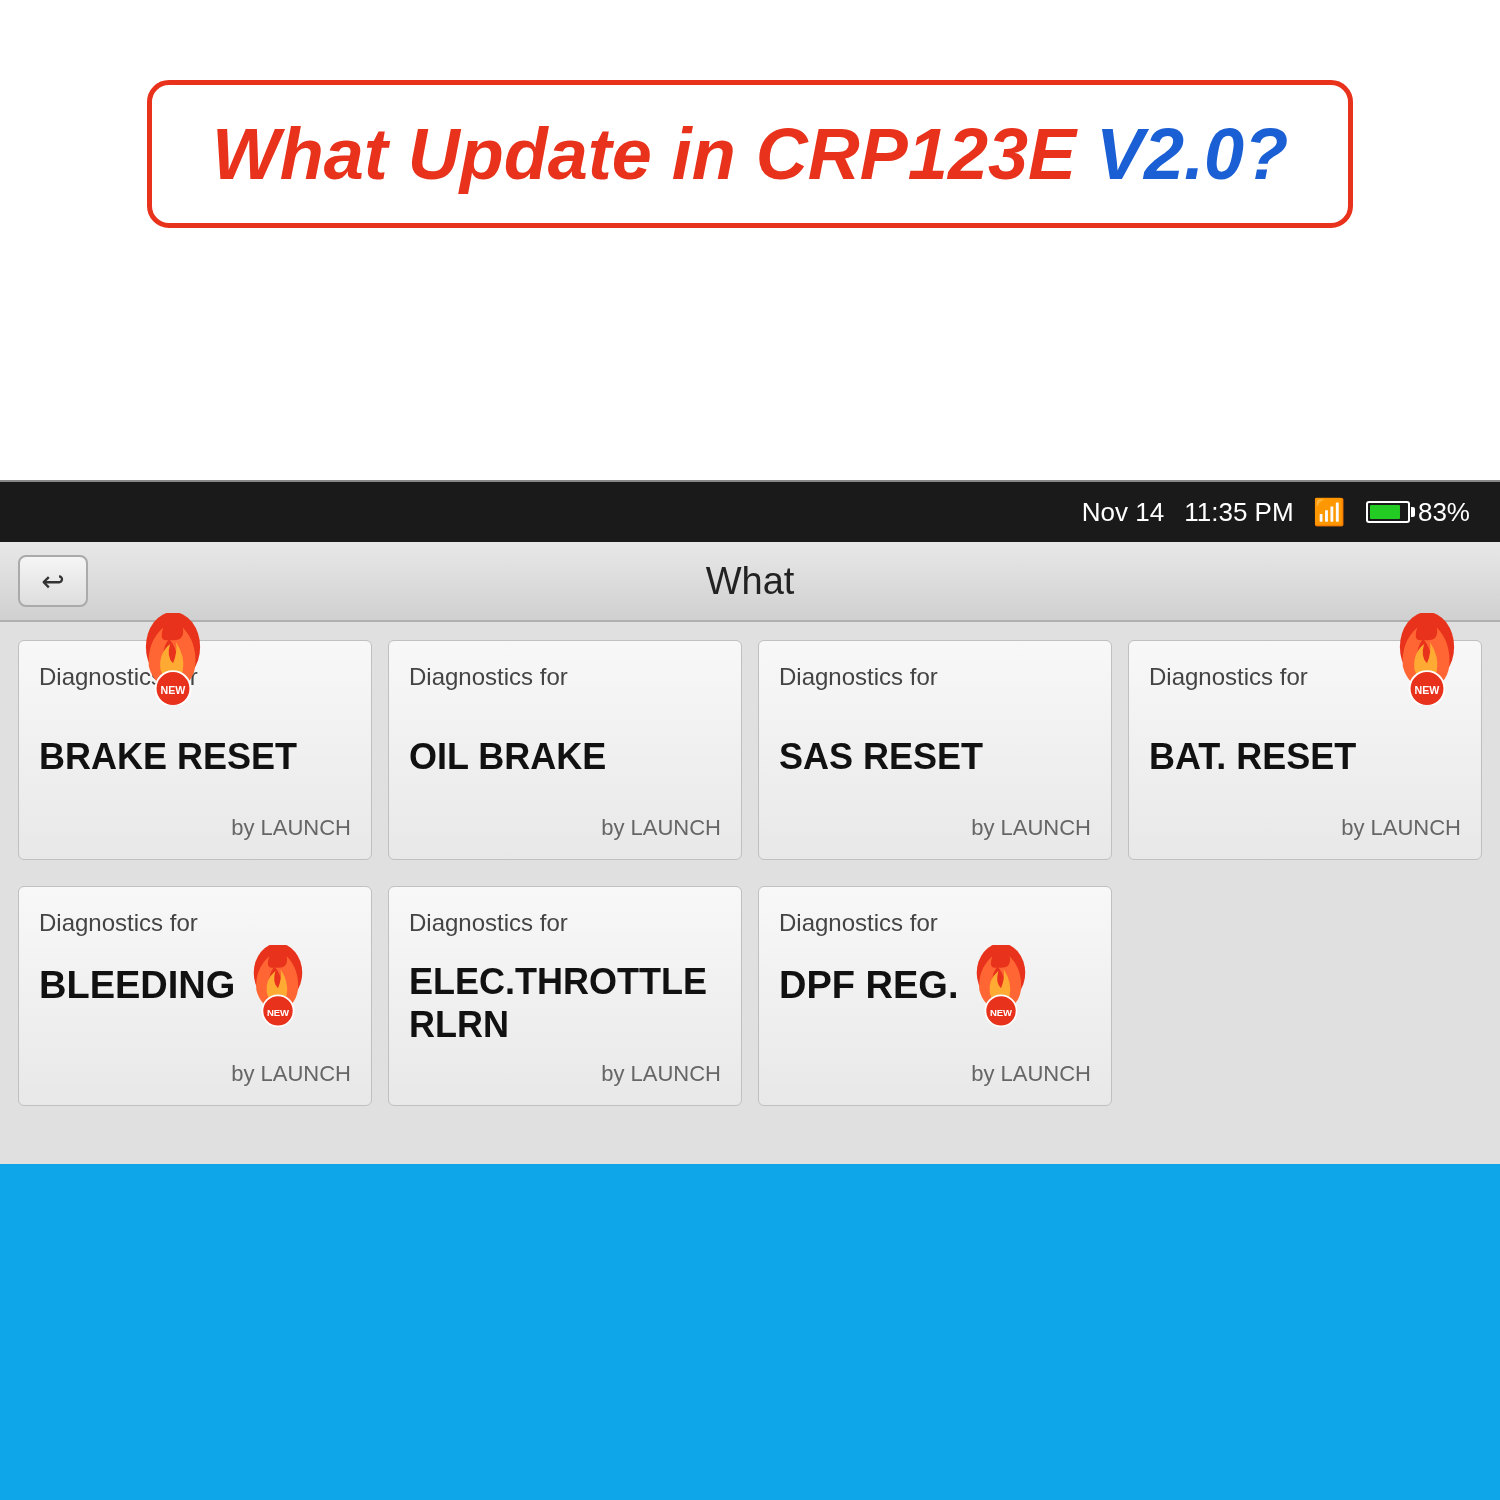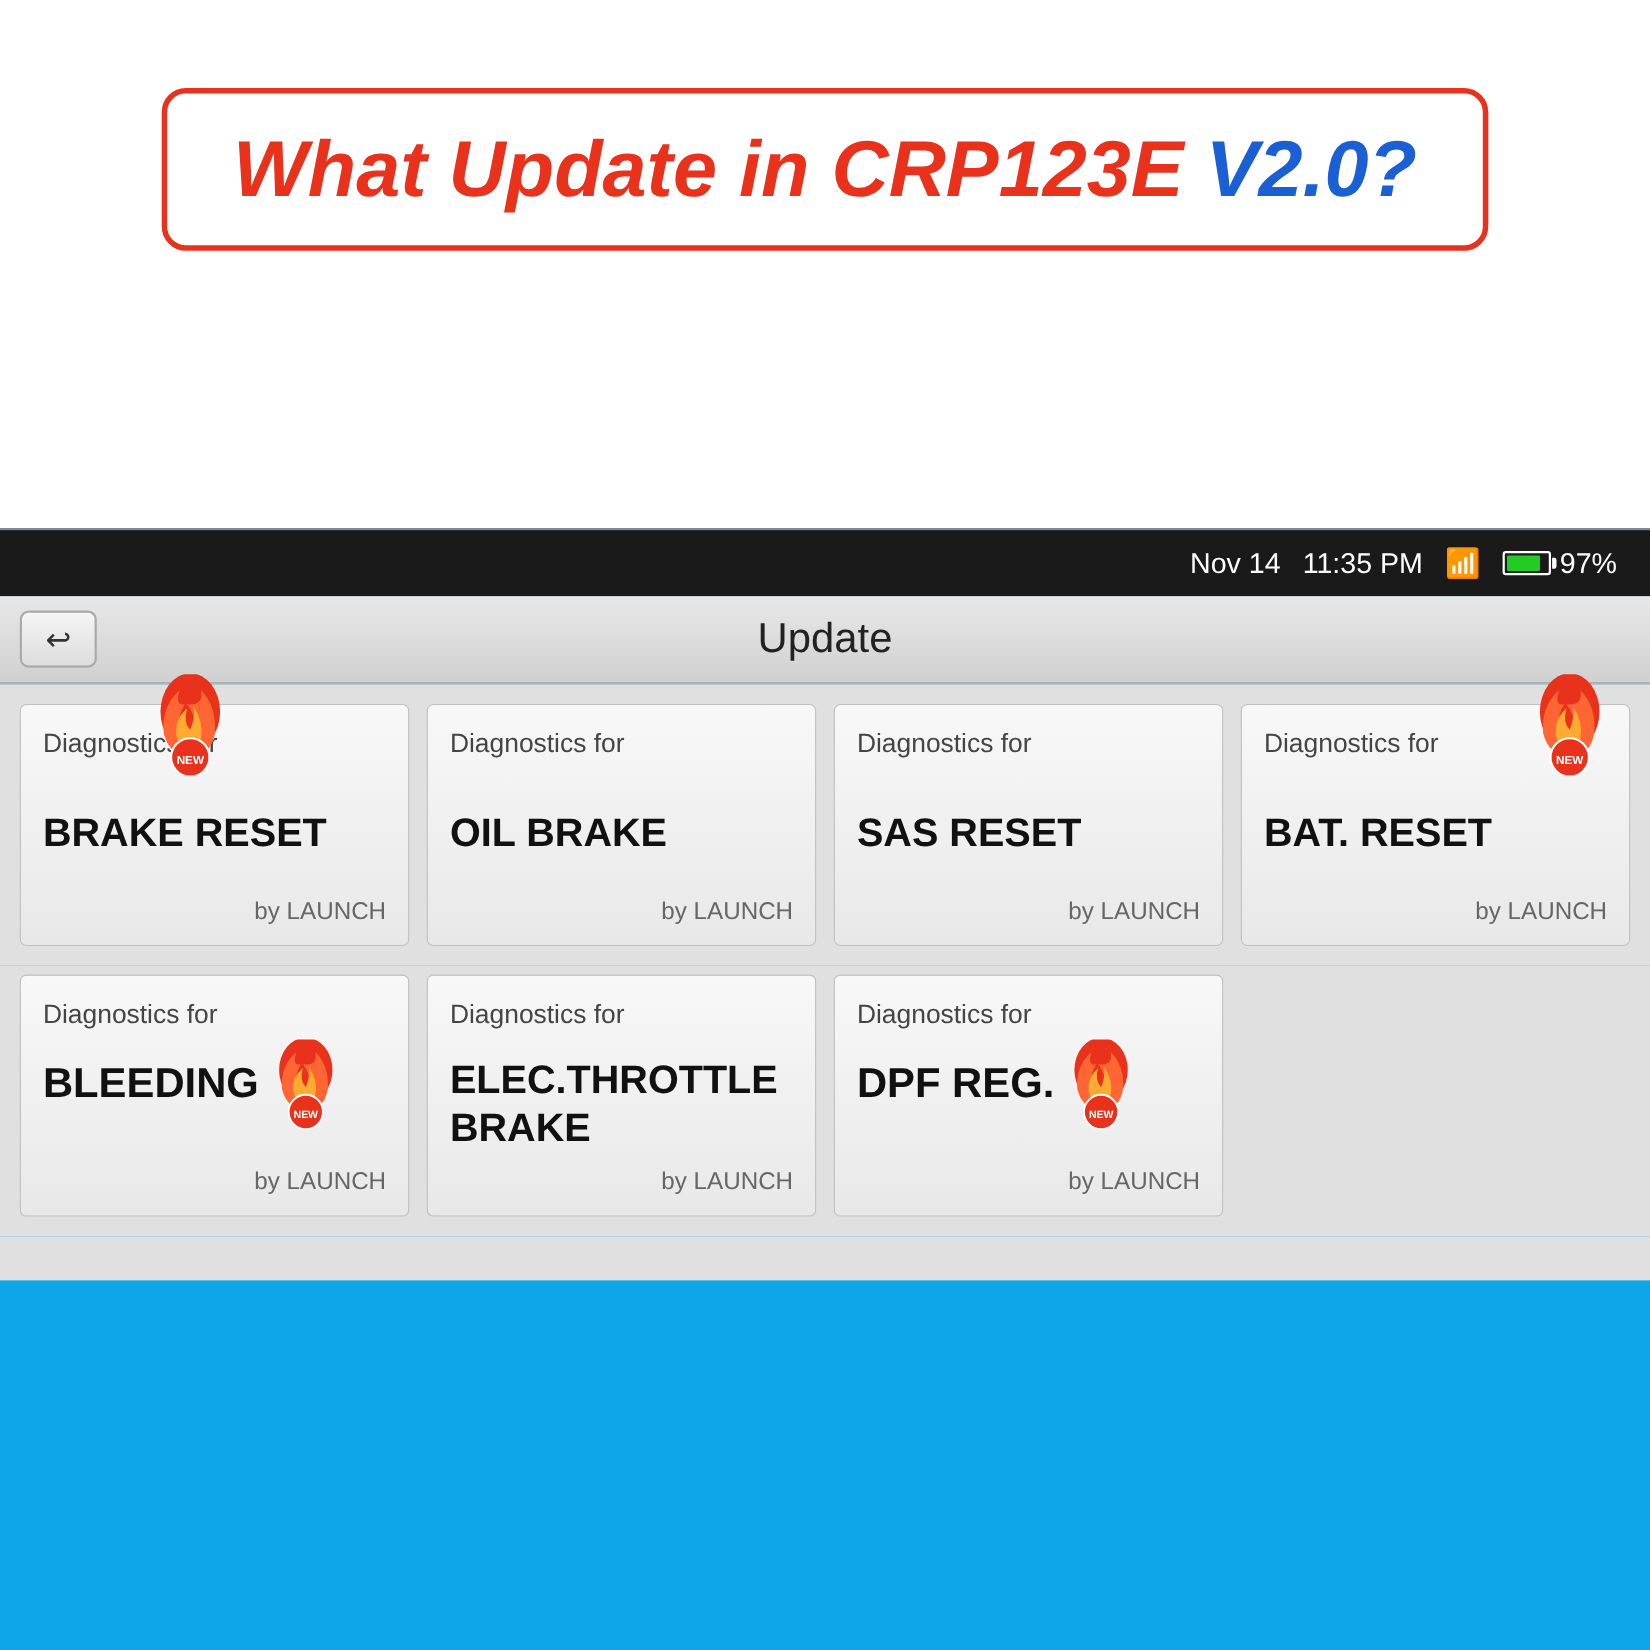--- a/index.html
+++ b/index.html
@@ -214,29 +214,29 @@
 <div class="device-screen">
 
   <div class="status-bar">
     <span class="status-bar-text">Nov 14</span>
     <span class="status-bar-text">11:35 PM</span>
     <span class="wifi-icon">📶</span>
     <div class="battery-container">
       <div class="battery-icon">
         <div class="battery-fill"></div>
       </div>
-      <span class="battery-pct">97%</span>
+      <span class="battery-pct">83%</span>
     </div>
   </div>
 
   <div class="app-bar">
     <div class="back-button">
       <span class="back-arrow">↩</span>
     </div>
-    <span class="app-bar-title">Update</span>
+    <span class="app-bar-title">What</span>
   </div>
 
   <div class="grid-container">
 
     <div class="grid-item">
 
       <div style="position:absolute;top:-28px;left:110px;width:88px;height:92px;">
         <svg viewBox="0 0 90 95" class="flame-svg">
 
           <ellipse cx="45" cy="35" rx="28" ry="36" fill="#e8321c"></ellipse>
@@ -295,21 +295,21 @@
             <circle cx="45" cy="76" r="18" fill="#e8321c" stroke="white" stroke-width="2"></circle>
             <text x="45" y="82" text-anchor="middle" fill="white" font-size="11" font-weight="bold" font-family="Arial">NEW</text>
           </svg>
         </div>
       </div>
       <span class="by-launch">by LAUNCH</span>
     </div>
 
     <div class="grid-item">
       <span class="diag-label">Diagnostics for</span>
-      <span class="item-title">ELEC.THROTTLE BRAKE</span>
+      <span class="item-title">ELEC.THROTTLE RLRN</span>
       <span class="by-launch">by LAUNCH</span>
     </div>
 
     <div class="grid-item">
       <span class="diag-label">Diagnostics for</span>
       <div class="item-title-inline">
         <span>DPF REG.</span>
         <div style="width:78px;height:82px;display:inline-block;margin-left:4px;flex-shrink:0;">
           <svg viewBox="0 0 90 95">
             <ellipse cx="45" cy="32" rx="28" ry="34" fill="#e8321c"></ellipse>

